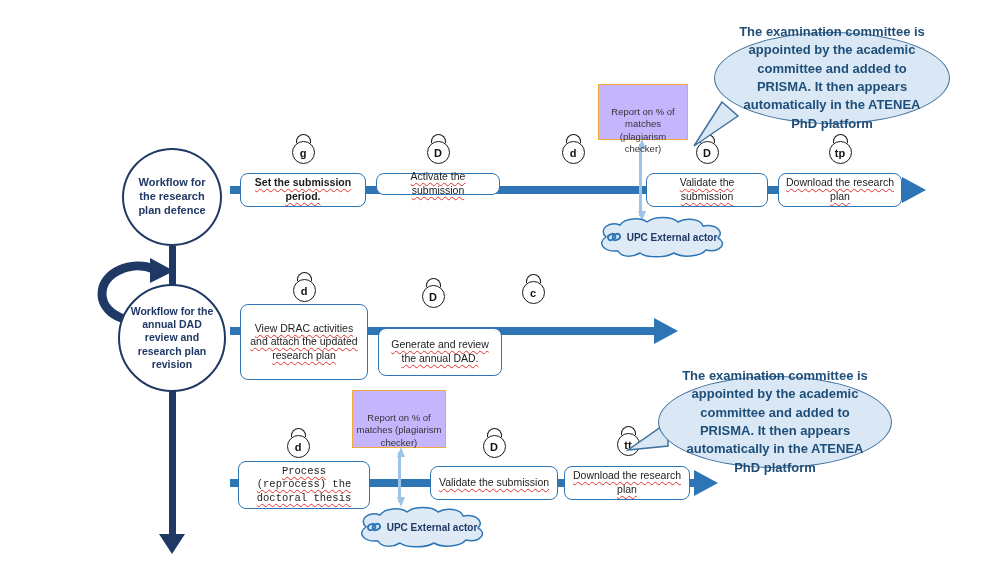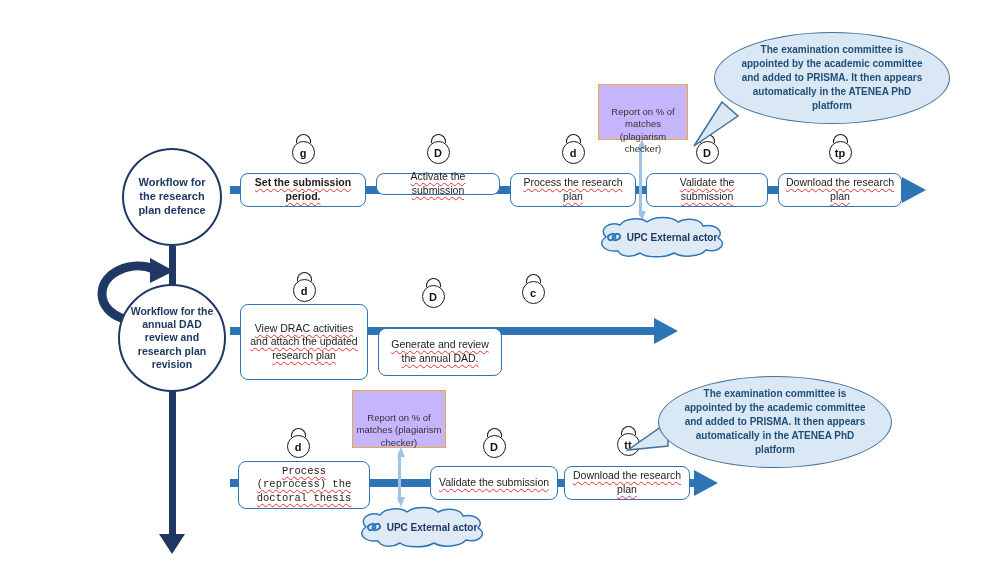--- a/index.html
+++ b/index.html
@@ -49,21 +49,21 @@
                       border:4.5px solid transparent; border-top:10px solid #9DC3E6; }
 
   
   .cloud-wrap { position:absolute; z-index:2; }
   .cloud-label { position:absolute; inset:0; display:flex; align-items:center; justify-content:center;
                  gap:5px; font-size:10px; font-weight:bold; color:#1F3864; }
 
   
   .callout { position:absolute; background:#DAE8F5; border:1.6px solid #41719C; border-radius:50%;
              display:flex; align-items:center; justify-content:center; text-align:center;
-             font-size:10px; font-weight:bold; color:#1F4E79; line-height:1.42; z-index:3; padding:10px 22px; }
+             font-size:13px; font-weight:bold; color:#1F4E79; line-height:1.42; z-index:3; padding:10px 22px; }
   .tail { position:absolute; z-index:2; }
 </style>
 </head>
 <body>
 
 <div class="canvas">
 
   <div class="vline" style="left:169px; top:246px; width:7px; height:290px;"></div>
   <div class="vline-arrow" style="left:159px; top:534px;"></div>
   <svg class="loop" style="left:96px; top:256px;" width="84" height="66" viewBox="0 0 84 66">
@@ -79,23 +79,20 @@
   </div>
 
   <div class="hbar" style="left:230px; top:186px; width:672px;"></div>
   <div class="hbar-arrow" style="left:902px; top:177px;"></div>
 
   <div class="step-box" style="left:240px; top:173px; width:126px; height:34px;font-weight:bold;">
     <span class="spell">Set the submission period.</span>
   </div>
   <div class="step-box" style="left:376px; top:173px; width:124px; height:22px;">
     <span class="spell">Activate the submission</span>
-  </div>
-  <div class="step-box" style="left:510px; top:173px; width:126px; height:34px;">
-    <span class="spell">Process the research plan</span>
   </div>
   <div class="step-box" style="left:646px; top:173px; width:122px; height:34px;">
     <span class="spell">Validate the submission</span>
   </div>
   <div class="step-box" style="left:778px; top:173px; width:124px; height:34px;">
     <span class="spell">Download the research plan</span>
   </div>
 
   <div class="person" style="left:286px; top:134px;">
     <span class="p-head"></span>

